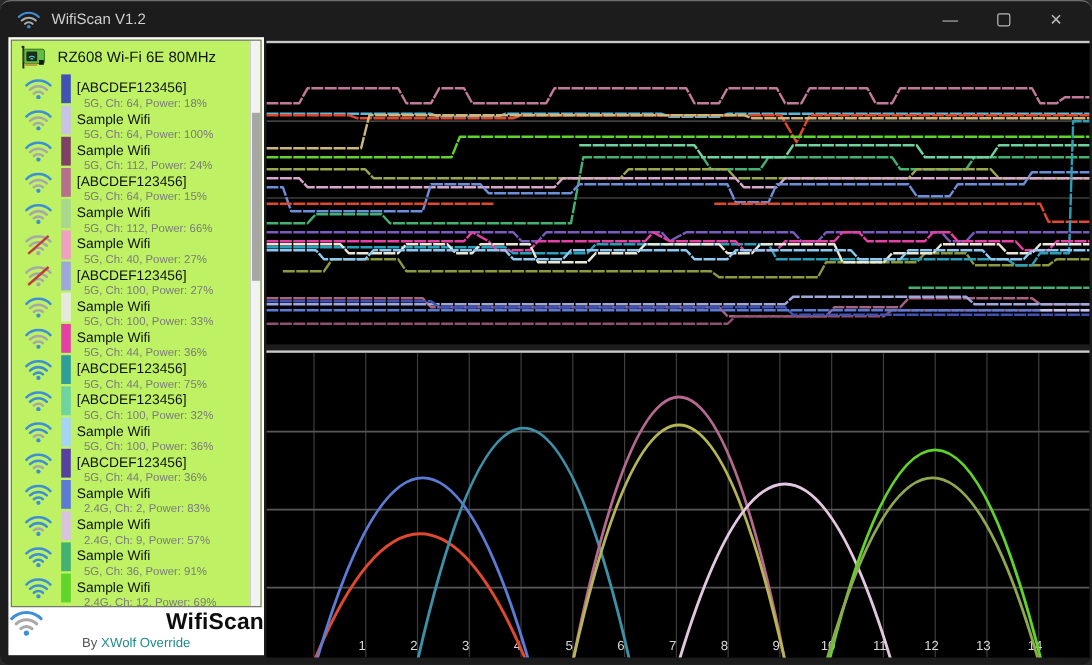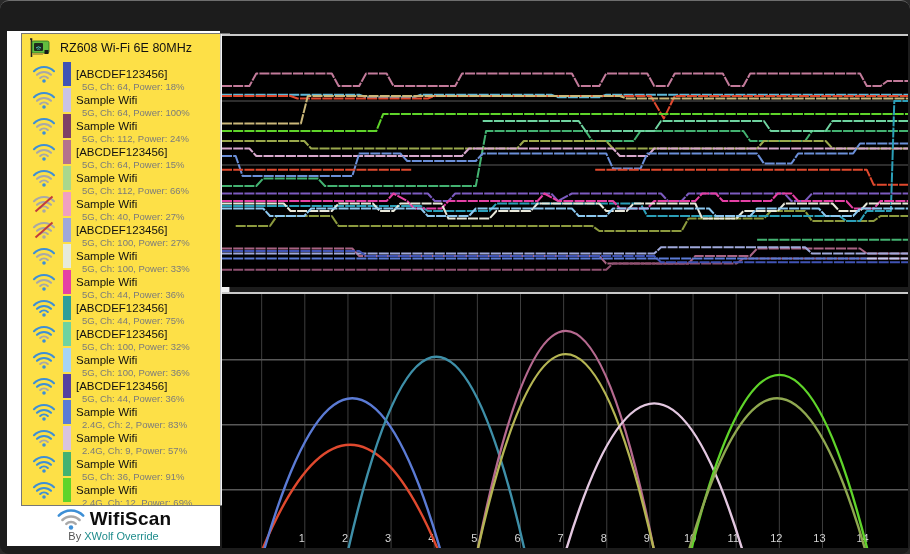--- a/index.html
+++ b/index.html
@@ -8,50 +8,66 @@
   
   .titlebar{position:absolute;left:0;top:0;width:910px;height:30px;display:flex;align-items:center;}
   .titlebar .app-ico{margin-left:14px;width:20px;height:15px;}
   .titlebar .title{margin-left:9px;color:#cfcfcf;font-size:12.5px;}
   .win-controls{position:absolute;right:8px;top:0;height:30px;display:flex;align-items:center;}
   .win-btn{width:44px;height:30px;display:flex;align-items:center;justify-content:center;color:#b9b9b9;
            font-size:13px;cursor:default;}
   .max-box{width:9px;height:9px;border:1.2px solid #b9b9b9;border-radius:2px;}
   
   .sidebar{position:absolute;left:7px;top:30px;width:213px;height:515px;background:#ffffff;}
-  .listbox{position:absolute;left:14px;top:2px;width:209px;height:473px;border:1px solid #767676;
-           box-sizing:border-box;background:#fde047;overflow:hidden;}
+  .listbox{position:absolute;left:2px;top:2px;width:209px;height:473px;border:1px solid #767676;
+           box-sizing:border-box;background:#bef264;overflow:hidden;}
   .adapter-row{height:27px;display:flex;align-items:center;padding-left:6px;}
   .adapter-row span{font-size:12.5px;color:#111;margin-left:8px;}
   .net-list{position:absolute;left:0;top:27px;right:9px;bottom:0;}
   .net-row{height:26px;display:flex;align-items:center;padding-left:10px;}
   .net-row .wifi{width:24px;height:18px;flex:0 0 auto;}
   .net-row .swatch{width:8px;height:24px;margin-left:7px;flex:0 0 auto;}
   .net-row .txt{margin-left:5px;line-height:1;margin-top:12px;}
   .net-name{font-size:11.5px;color:#111;line-height:13px;white-space:nowrap;}
   .net-details{font-size:9.5px;color:#7b7b7b;line-height:11px;margin-left:6px;white-space:nowrap;}
   .scrollbar{position:absolute;right:0;top:0;width:9px;height:100%;background:#f2f2f2;border-left:1px solid #c4c4c4;box-sizing:border-box;}
   .scroll-thumb{position:absolute;left:1px;top:60px;width:7px;height:140px;background:#a6a6a6;}
   .side-footer{position:absolute;left:0;top:475px;width:213px;height:40px;text-align:center;}
-  .brandline{display:flex;align-items:center;justify-content:center;margin-top:2px;}
+  .brandline{display:flex;align-items:center;justify-content:space-between;margin-top:2px;}
   .brand{font-size:19px;font-weight:bold;color:#0d0d0d;margin-left:4px;letter-spacing:0.2px;}
   .byline{font-size:11px;color:#555;margin-top:0px;}
   .byline a{color:#1f8c8c;cursor:pointer;}
   
   .charts{position:absolute;left:222px;top:30px;width:686px;height:515px;}
   .chart{position:absolute;left:0;width:686px;background:#000;}
   .chart.top{top:3px;height:251px;border-top:2px solid #c9c9c9;box-sizing:content-box;}
   .chart.bottom{top:261px;height:254px;border-top:2px solid #c9c9c9;}
   .chart svg{display:block;}
 </style>
 </head>
 <body>
 
 <div class="window">
 
+  <div class="titlebar">
+    <svg class="app-ico" viewBox="0 0 24 18">
+        <path d="M2 6.2 A14 14 0 0 1 22 6.2" fill="none" stroke-width="2.1" stroke-linecap="round" stroke="#3d8fd6"></path>
+        <path d="M5 9.8 A10 10 0 0 1 19 9.8" fill="none" stroke-width="2.1" stroke-linecap="round" stroke="#a8a8a8"></path>
+        <path d="M8.2 13 A5.6 5.6 0 0 1 15.8 13" fill="none" stroke-width="2.1" stroke-linecap="round" stroke="#a8a8a8"></path>
+        <circle cx="12" cy="16" r="1.8" fill="#3d8fd6"></circle>
+      </svg>
+    <span class="title">WifiScan V1.2</span>
+    <div class="win-controls">
+      <div class="win-btn">—</div>
+      <div class="win-btn">
+          <span class="max-box"></span>
+        </div>
+      <div class="win-btn">✕</div>
+    </div>
+  </div>
 
   <div class="sidebar">
     <div class="listbox">
       <div class="adapter-row">
         <svg width="24" height="20" viewBox="0 0 24 20">
           <path d="M2 1 L3.5 1 L3.5 19" stroke="#222" stroke-width="1.6" fill="none"></path>
           <rect x="4" y="3" width="17" height="12" rx="1.5" fill="#63BE3F" stroke="#2f6e1d" stroke-width="0.8"></rect>
           <rect x="6" y="5" width="9" height="8" rx="1" fill="#1d2b1d"></rect>
           <path d="M8 10 A3.6 3.6 0 0 1 13 10" stroke="#4fd0c8" stroke-width="1" fill="none"></path>
           <path d="M9.4 11.3 A1.8 1.8 0 0 1 11.6 11.3" stroke="#4fd0c8" stroke-width="1" fill="none"></path>

